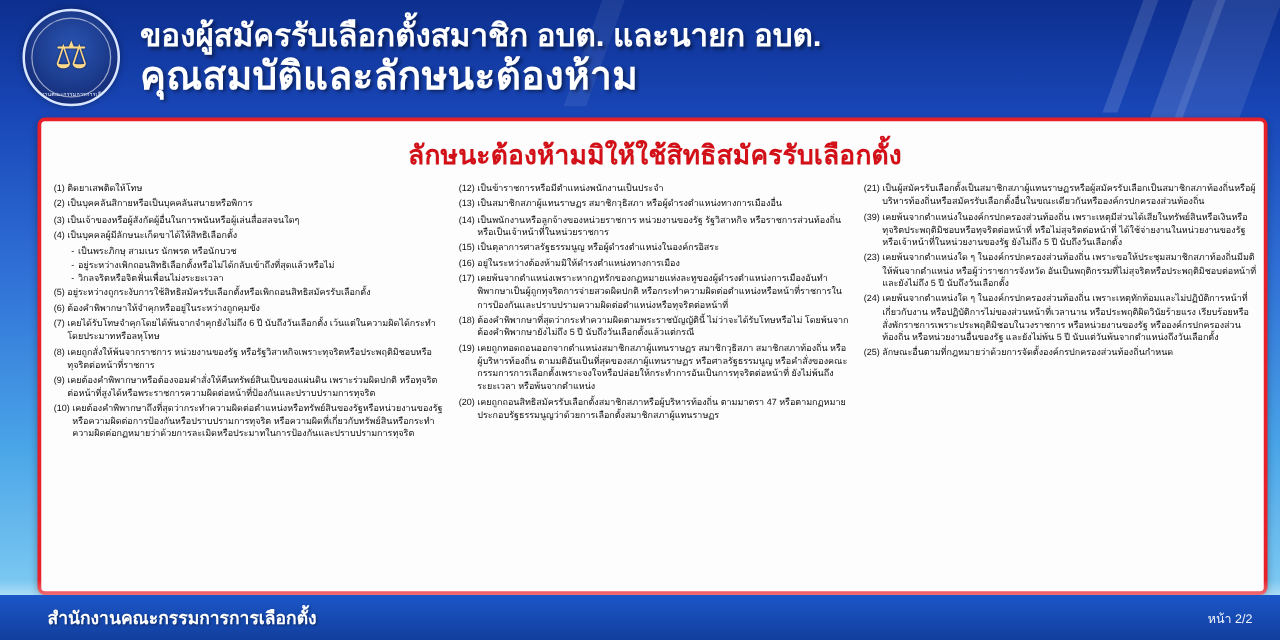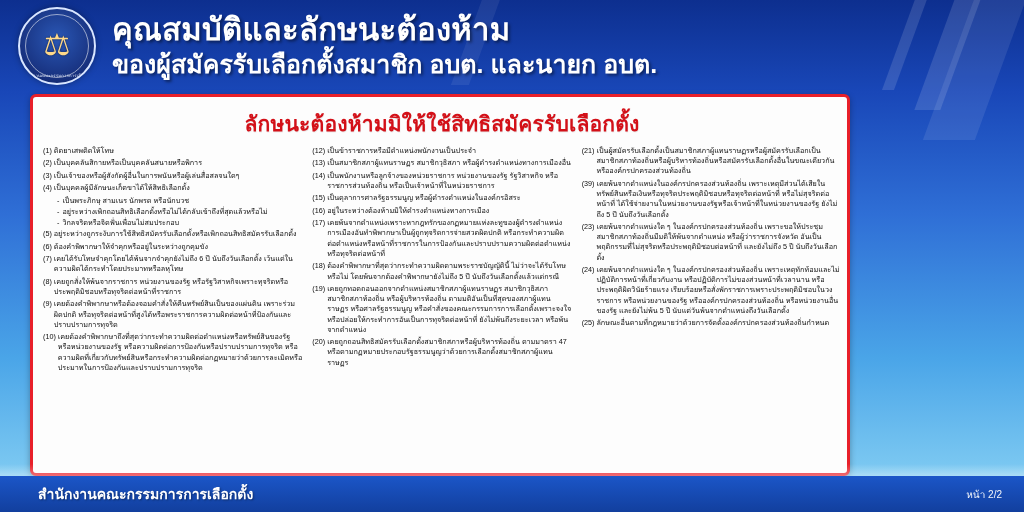--- a/index.html
+++ b/index.html
@@ -95,21 +95,21 @@
     text-shadow: 2px 2px 3px rgba(0,0,0,0.45);
     line-height: 1.18;
     margin-top: 2px;
   }
 
   
   #card {
     position: absolute;
     left: 30px;
     top: 94px;
-    width: 820px;
+    width: 984px;
     height: 382px;
     box-sizing: border-box;
     background: #fdfdfd;
     border: 3px solid #e8202a;
     border-radius: 6px;
     box-shadow: 0 2px 6px rgba(0,0,0,0.3);
     padding: 8px 6px 6px 10px;
   }
   #card-title {
     text-align: center;
@@ -202,22 +202,22 @@
   <div class="streak s3"></div>
   <div class="streak s4"></div>
 
   <div id="header">
     <div id="emblem">
       <div class="ring"></div>
       <div class="glyph">⚖</div>
       <div class="arc">สำนักงานคณะกรรมการการเลือกตั้ง</div>
     </div>
     <div id="title-wrap">
+      <div id="title-line2">ของผู้สมัครรับเลือกตั้งสมาชิก อบต. และนายก อบต.</div>
       <div id="title-line1">คุณสมบัติและลักษนะต้องห้าม</div>
-      <div id="title-line2">ของผู้สมัครรับเลือกตั้งสมาชิก อบต. และนายก อบต.</div>
     </div>
   </div>
 
   <div id="card">
     <div id="card-title">ลักษนะต้องห้ามมิให้ใช้สิทธิสมัครรับเลือกตั้ง</div>
 
     <div id="columns">
 
       <div class="col">
         <div class="item">
@@ -239,21 +239,21 @@
         <div class="sub">
           <span class="dash">-</span>
           <span>เป็นพระภิกษุ สามเนร นักพรต หรือนักบวช</span>
         </div>
         <div class="sub">
           <span class="dash">-</span>
           <span>อยู่ระหว่างเพิกถอนสิทธิเลือกตั้งหรือไม่ได้กลับเข้าถึงที่สุดแล้วหรือไม่</span>
         </div>
         <div class="sub">
           <span class="dash">-</span>
-          <span>วิกลจริตหรือจิตฟั่นเพื่อนไม่สมประกอบ</span>
+          <span>วิกลจริตหรือจิตฟั่นเพื่อนไม่งระยะเวลา</span>
         </div>
         <div class="item">
           <span class="num">(5)</span>
           <span class="txt">อยู่ระหว่างถูกระงับการใช้สิทธิสมัครรับเลือกตั้งหรือเพิกถอนสิทธิสมัครรับเลือกตั้ง</span>
         </div>
         <div class="item">
           <span class="num">(6)</span>
           <span class="txt">ต้องคำพิพากษาให้จำคุกหรืออยู่ในระหว่างถูกคุมขัง</span>
         </div>
         <div class="item">

